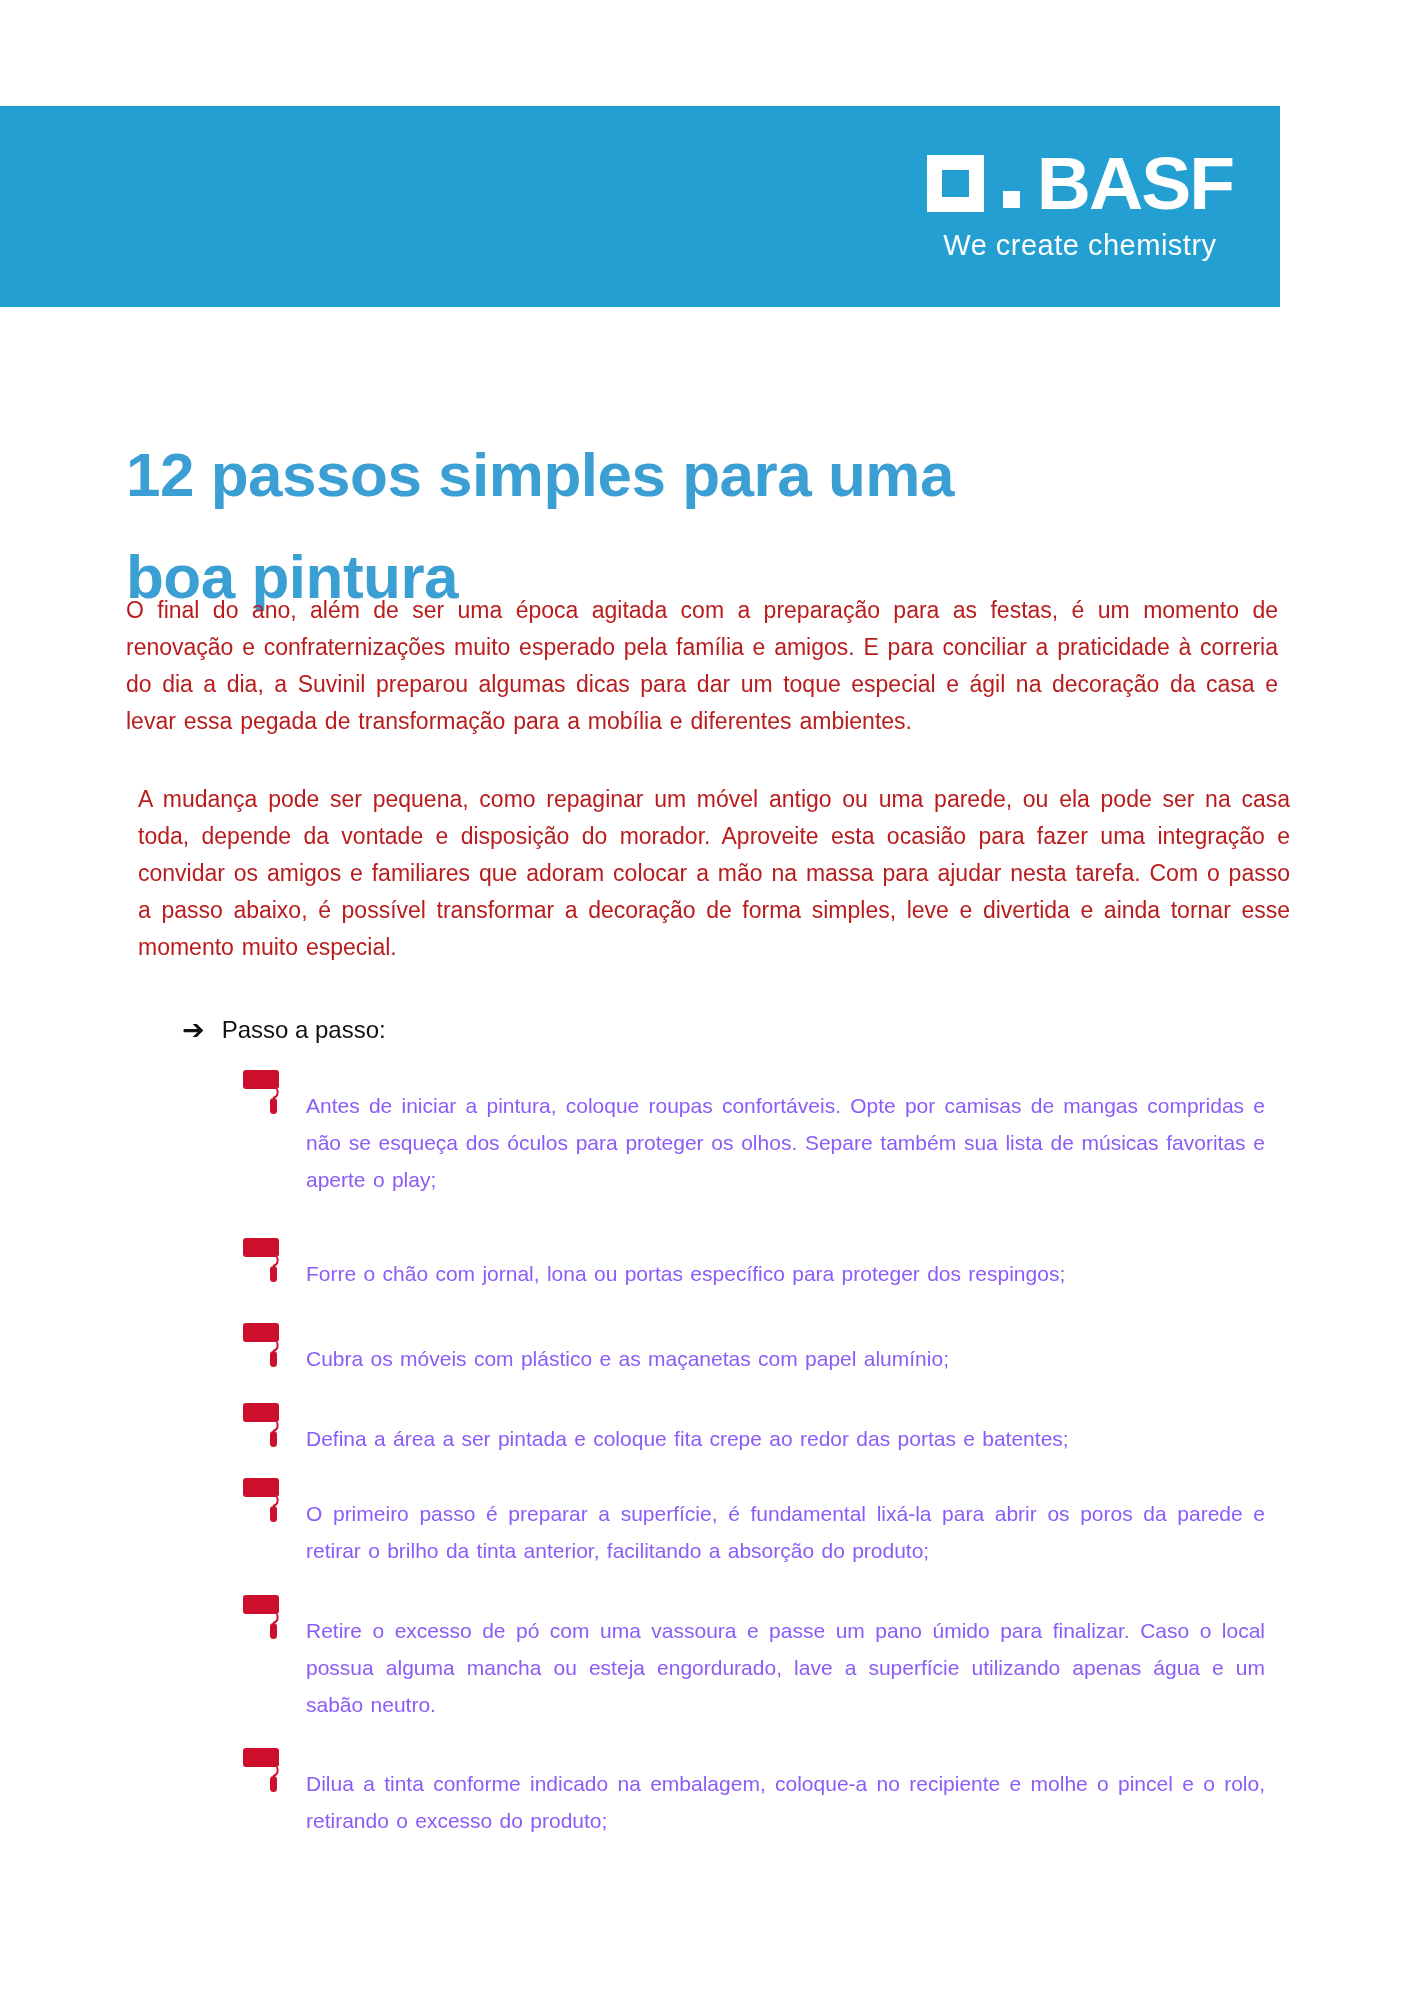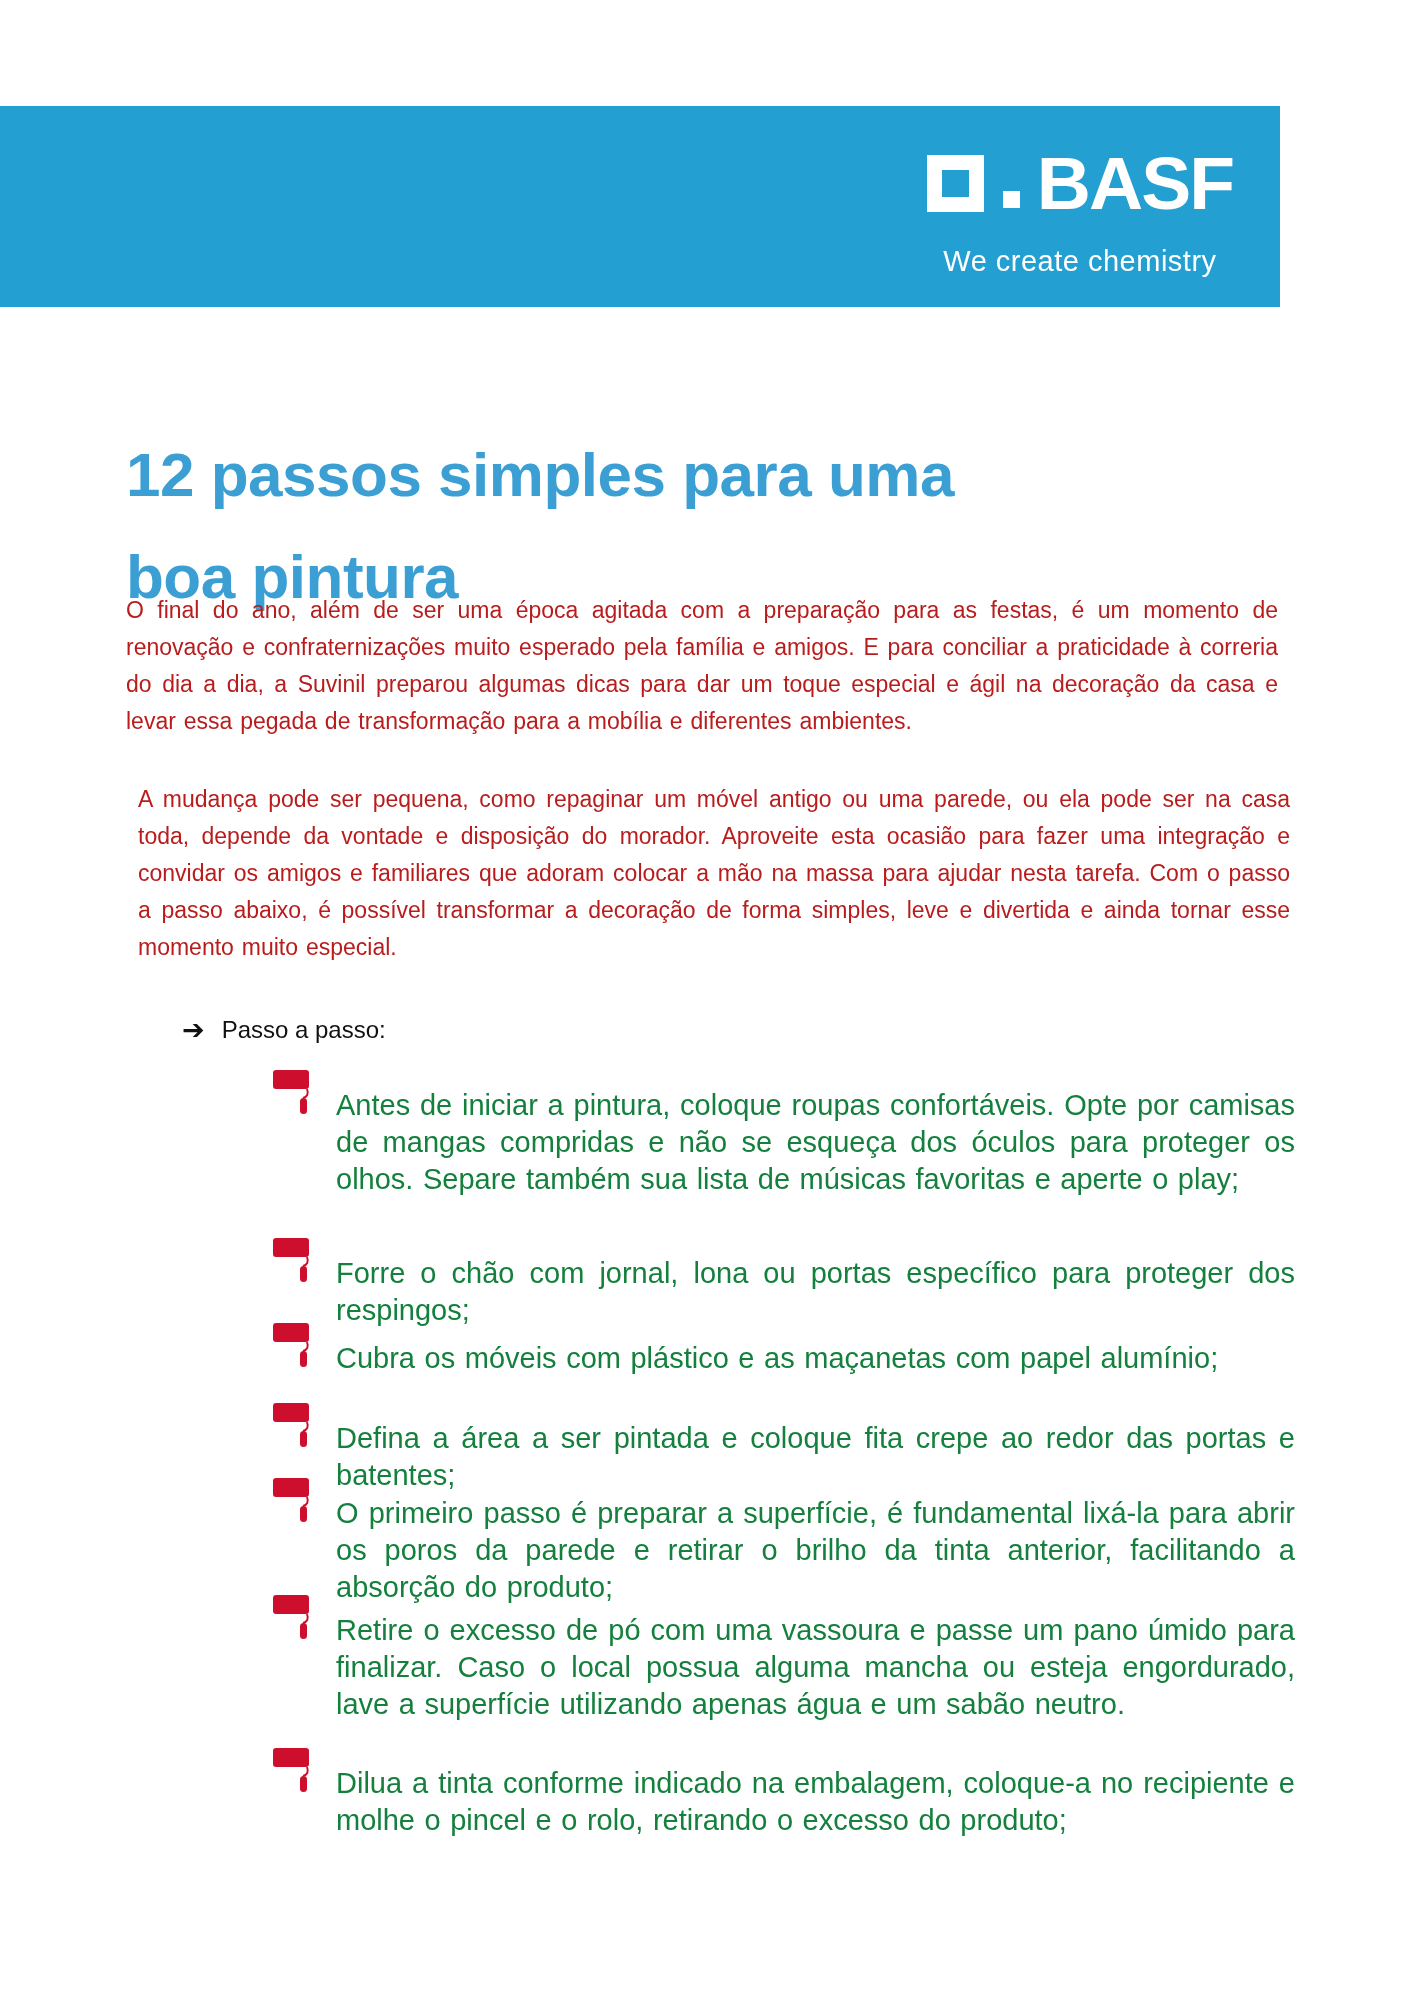--- a/index.html
+++ b/index.html
@@ -47,21 +47,21 @@
     align-self: flex-end;
     margin: 0 17px 5px 19px;
   }
   .logo-word {
     font-size: 75px;
     font-weight: bold;
     line-height: 57px;
     letter-spacing: -2px;
   }
   .logo-tagline {
-    margin-top: 32px;
+    margin-top: 16px;
     font-size: 29px;
     letter-spacing: 0.5px;
     white-space: nowrap;
   }
 
   
   .title {
     position: absolute;
     top: 382px;
     left: 126px;
@@ -101,25 +101,25 @@
   }
   .arrow-glyph {
     font-size: 27px;
     line-height: 1;
     color: #111111;
   }
 
   
   .step {
     position: absolute;
-    left: 336px;
+    left: 306px;
     width: 959px;
-    font-size: 29px;
+    font-size: 21px;
     line-height: 37px;
-    color: #15803d;
+    color: #8b5cf6;
     text-align: justify;
     word-spacing: 1.5px;
   }
   .step .roller {
     position: absolute;
     left: -64px;
     top: -18px;
   }
   .step-1 { top: 1087px; }
   .step-2 { top: 1255px; }

